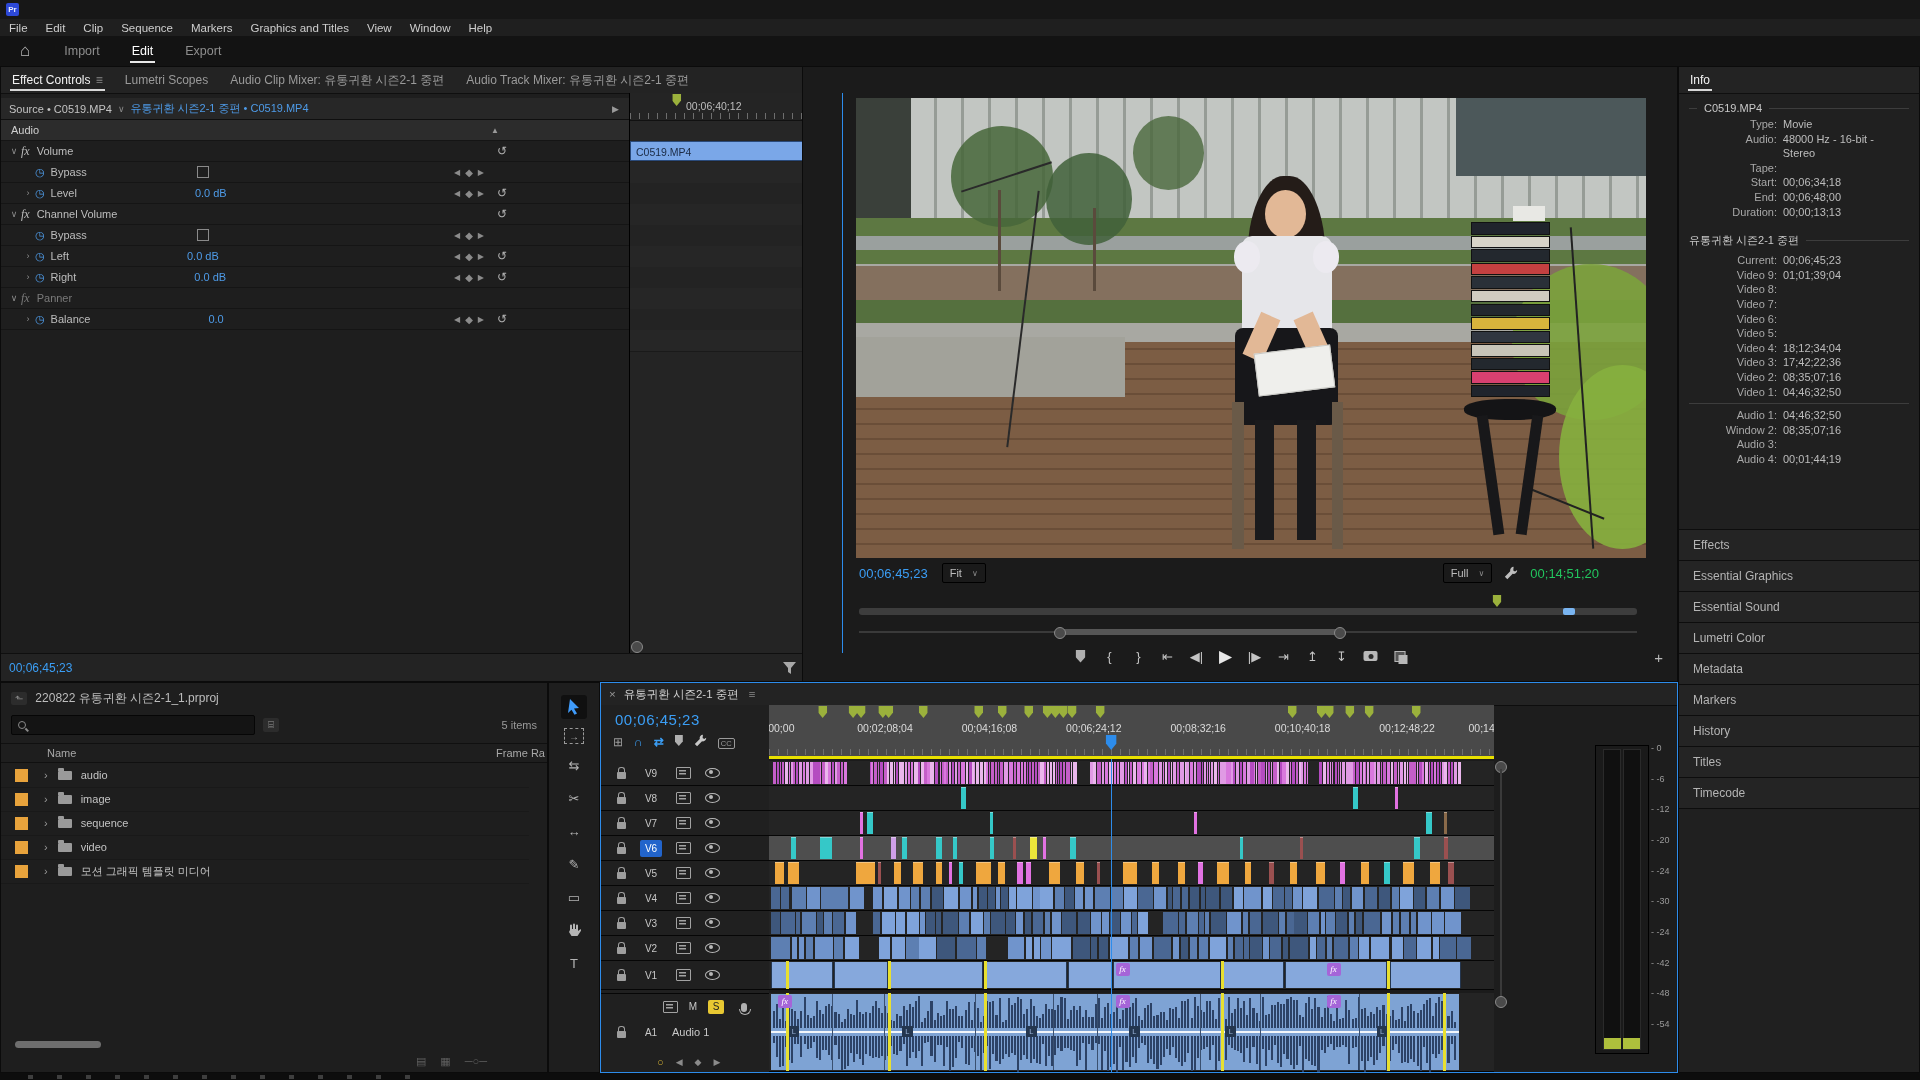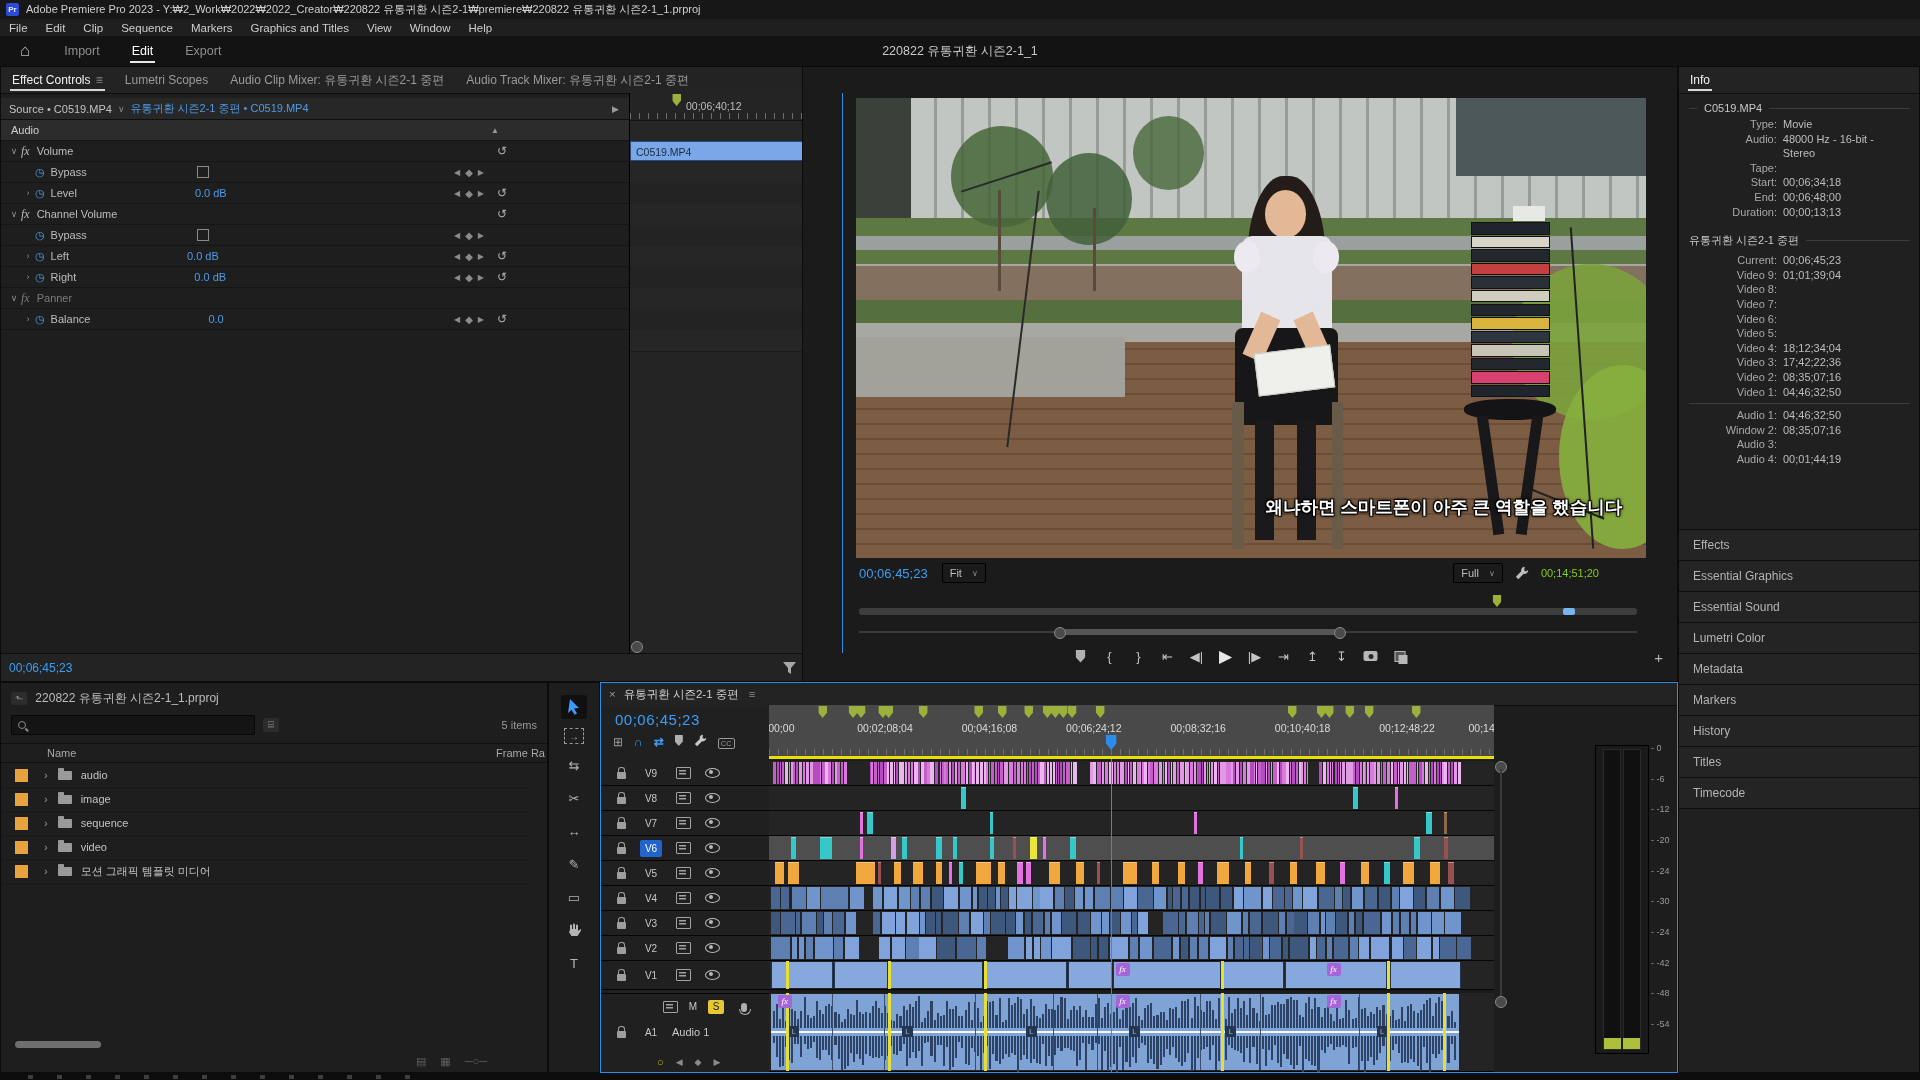--- a/index.html
+++ b/index.html
@@ -46,21 +46,21 @@
   .minitl{position:absolute;left:628px;top:26px;bottom:28px;right:0;background:#242424;border-left:1px solid #000;overflow:hidden;}
   .ecbottom{position:absolute;left:0;right:0;bottom:0;height:27px;background:#232323;border-top:1px solid #0f0f0f;display:flex;align-items:center;}
   .scrollrow{position:absolute;left:0;right:0;bottom:27px;height:14px;}
   .scirc{position:absolute;width:10px;height:10px;border-radius:50%;background:#4a4a4a;border:1px solid #8a8a8a;top:1px;}
   
   .videoframe{position:absolute;overflow:hidden;background:#555;}
   .subtitle{position:absolute;left:0;right:3%;bottom:8.5%;text-align:right;color:#fff;font-size:17.5px;font-weight:bold;
             text-shadow:-1px -1px 1px #000,1px -1px 1px #000,-1px 1px 1px #000,1px 1px 1px #000, 0 0 4px #000;}
   .pm-ctl{position:absolute;display:flex;align-items:center;}
   .tc-blue{color:#3b9ef5;font-size:13px;}
-  .tc-white{color:#84cc16;font-size:11px;}
+  .tc-white{color:#22c55e;font-size:13px;}
   .dd{background:#1a1a1a;border:1px solid #000;border-radius:2px;color:#bdbdbd;height:18px;display:inline-flex;align-items:center;gap:10px;padding:0 7px;font-size:11px;}
   .transport{position:absolute;display:flex;align-items:center;gap:9px;color:#c8c8c8;}
   .tbtn{min-width:20px;height:22px;display:inline-flex;align-items:center;justify-content:center;font-size:13px;color:#c4c4c4;}
   .flagico{display:inline-block;width:10px;height:13px;background:#b0b0b0;clip-path:polygon(0 0,100% 0,100% 58%,50% 100%,0 58%);}
   .camico{display:inline-block;width:14px;height:10px;background:#b8b8b8;border-radius:2px;position:relative;}
   .camico::after{content:'';position:absolute;left:4.5px;top:2.5px;width:5px;height:5px;border-radius:50%;background:#2a2a2a;}
   .cmpico{display:inline-block;width:9px;height:9px;border:1.5px solid #b8b8b8;position:relative;background:#555;}
   .cmpico::after{content:'';position:absolute;left:3px;top:3px;width:9px;height:9px;background:#b8b8b8;}
   
   .inforow{display:flex;font-size:11px;line-height:14.6px;}
@@ -125,37 +125,35 @@
   .taskbar{position:absolute;left:0;bottom:0;width:1920px;height:7px;background:#0d0d0d;display:flex;gap:24px;align-items:center;padding-left:28px;}
   .tb-dot{width:5px;height:4px;background:#3e3e3e;}
 </style>
 </head>
 <body>
 
 <div class="app">
 
   <div class="titlebar">
     <span class="pr-badge">Pr</span>
-    <span>Adobe Premiere Pro 2023 - Y:₩2_Work₩2022₩2022_Creator₩220822 유통귀환 시즌2-1₩premiere₩220822 유통귀환 시즌2-1_1.prproj</span>
   </div>
 
   <div class="menubar" id="menubar">
       <span>File</span>
       <span>Edit</span>
       <span>Clip</span>
       <span>Sequence</span>
       <span>Markers</span>
       <span>Graphics and Titles</span>
       <span>View</span>
       <span>Window</span>
       <span>Help</span>
     </div>
 
   <div class="wsbar">
-    <div class="wstitle">220822 유통귀환 시즌2-1_1</div>
     <span class="home">⌂</span>
     <div id="wstabs" style="display:flex;">
         <span class="wstab">Import</span>
         <span class="wstab active">Edit</span>
         <span class="wstab">Export</span>
       </div>
   </div>
 
   <div class="panel" id="ecpanel" style="left:0;top:66px;width:864px;height:616px;">
     <div class="ptabs" id="ectabs">
@@ -349,21 +347,20 @@
         <div class="scene-abs" style="right: 12.2%; top: 47.65%; width: 10%; height: 2.7%; background: rgb(216, 180, 60); border: 1px solid rgb(17, 17, 17); box-sizing: border-box;"></div>
         <div class="scene-abs" style="right: 12.2%; top: 50.6%; width: 10%; height: 2.7%; background: rgb(48, 54, 64); border: 1px solid rgb(17, 17, 17); box-sizing: border-box;"></div>
         <div class="scene-abs" style="right: 12.2%; top: 53.55%; width: 10%; height: 2.7%; background: rgb(200, 196, 184); border: 1px solid rgb(17, 17, 17); box-sizing: border-box;"></div>
         <div class="scene-abs" style="right: 12.2%; top: 56.5%; width: 10%; height: 2.7%; background: rgb(35, 40, 46); border: 1px solid rgb(17, 17, 17); box-sizing: border-box;"></div>
         <div class="scene-abs" style="right: 12.2%; top: 59.45%; width: 10%; height: 2.7%; background: rgb(216, 64, 112); border: 1px solid rgb(17, 17, 17); box-sizing: border-box;"></div>
         <div class="scene-abs" style="right: 12.2%; top: 62.4%; width: 10%; height: 2.7%; background: rgb(32, 36, 44); border: 1px solid rgb(17, 17, 17); box-sizing: border-box;"></div>
         <div class="scene-abs" style="right: 12.8%; top: 23.5%; width: 4%; height: 3.2%; background: rgb(232, 232, 228);"></div>
         <div class="scene-abs" style="right: 11.4%; top: 65.5%; width: 11.6%; height: 4.5%; background: rgb(20, 20, 22); border-radius: 45%;"></div>
         <div class="scene-abs" style="right: 14%; top: 69%; width: 1.4%; height: 26%; background: rgb(24, 24, 26); transform: rotate(8deg);"></div>
         <div class="scene-abs" style="right: 19%; top: 69%; width: 1.4%; height: 26%; background: rgb(24, 24, 26); transform: rotate(-8deg);"></div>
-        <div class="subtitle">왜냐하면 스마트폰이 아주 큰 역할을 했습니다</div>
       </div>
 
     <div class="pm-ctl" style="left:56px;top:496px;gap:14px;">
       <span class="tc-blue">00;06;45;23</span>
       <span class="dd">
           <span>Fit</span>
           <span style="font-size:8px;color:#8a8a8a;">∨</span>
         </span>
     </div>
     <div class="pm-ctl" style="right:78px;top:496px;gap:12px;">

